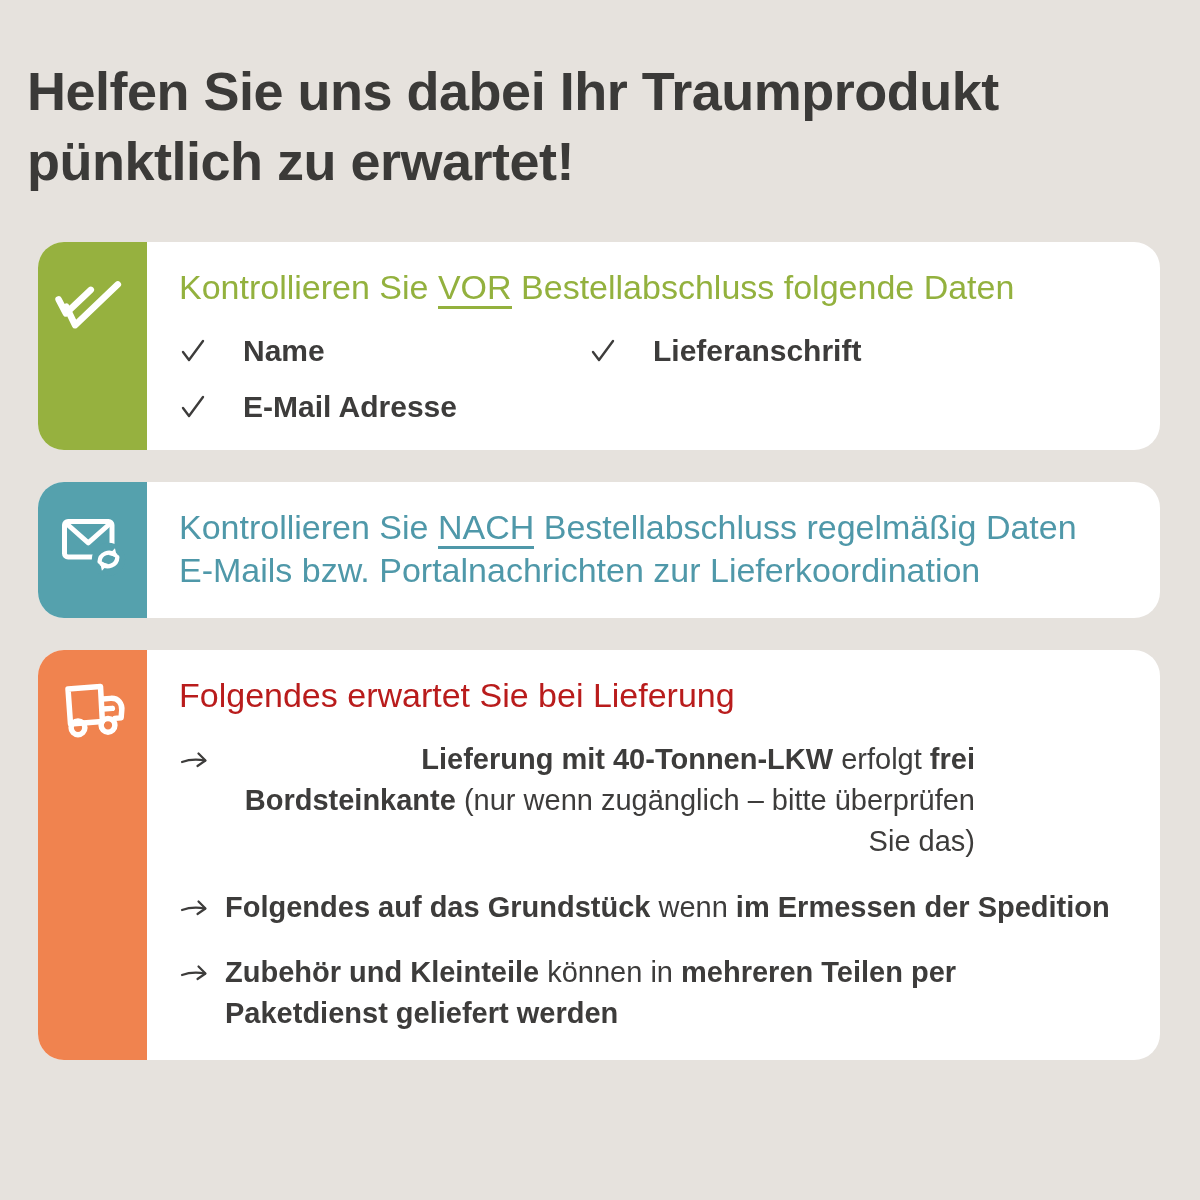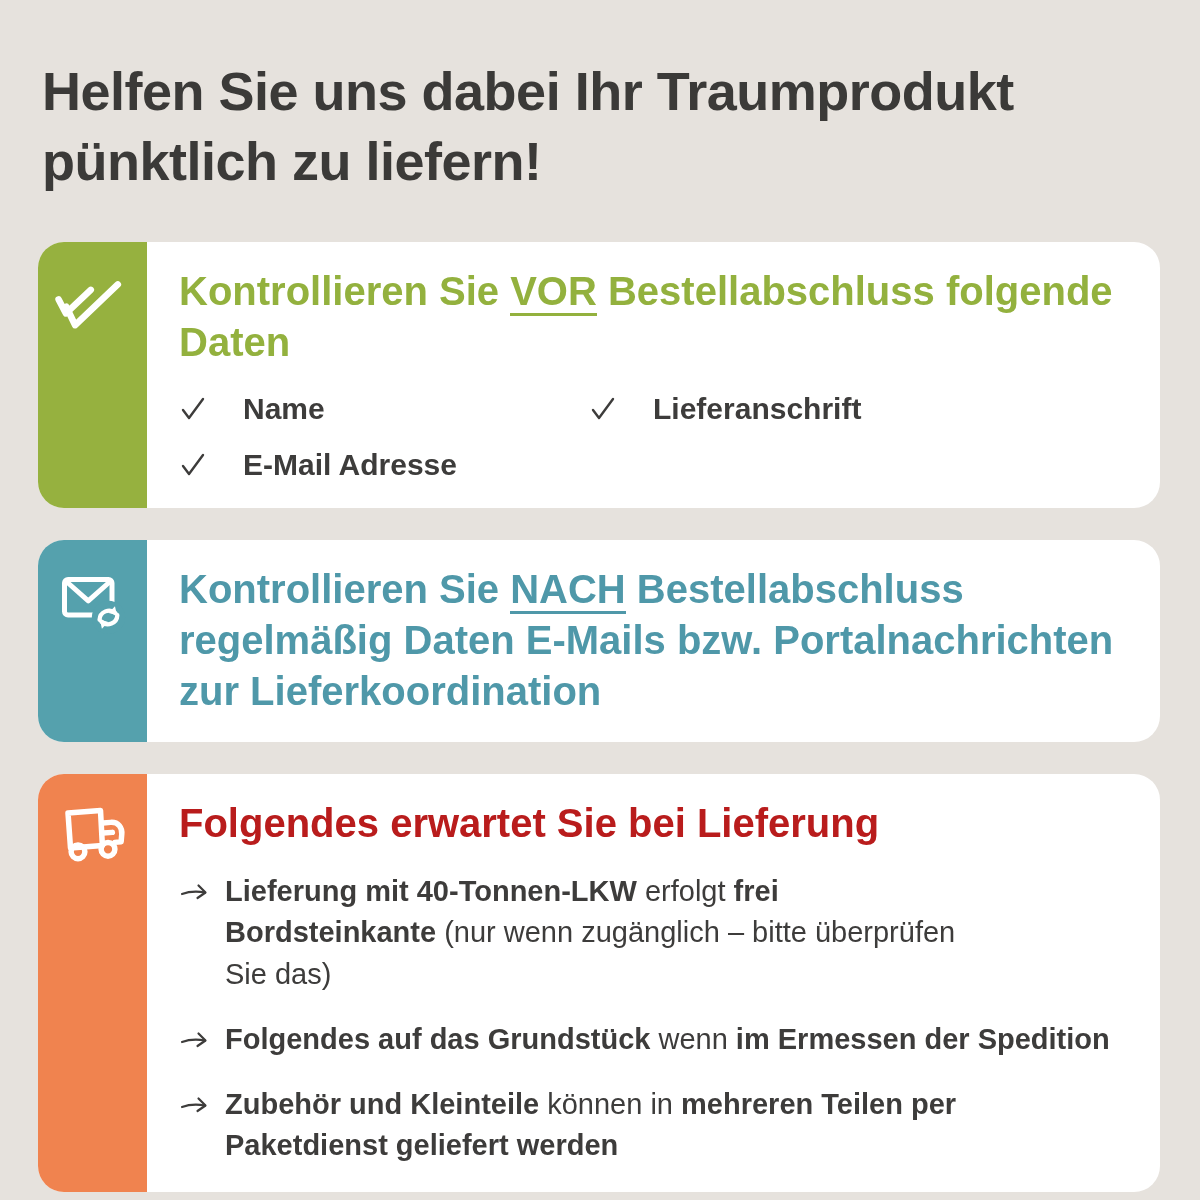--- a/index.html
+++ b/index.html
@@ -8,21 +8,21 @@
   }
   body {
     width: 1200px;
     height: 1200px;
     overflow: hidden;
     background: #e6e2dd;
     font-family: "Liberation Sans", sans-serif;
     color: #3d3c3b;
   }
   .heading {
-    padding: 56px 42px 0 42px;
+    padding: 56px 42px 0 27px;
     font-size: 54px;
     line-height: 1.3;
     font-weight: 700;
     color: #3b3a38;
     letter-spacing: -0.5px;
   }
   .cards {
     margin: 46px 40px 0 38px;
     display: flex;
     flex-direction: column;
@@ -44,22 +44,22 @@
   }
   .strip--green  { background: #96b13f; }
   .strip--teal   { background: #55a1ad; }
   .strip--orange { background: #f0834f; }
   .card-body {
     flex: 1;
     padding: 24px 40px 26px 32px;
   }
   .card-title {
     margin: 0;
-    font-size: 40px;
-    font-weight: 700;
+    font-size: 34px;
+    font-weight: 400;
     line-height: 1.27;
   }
   .card--before   .card-title { color: #93b13e; max-width: 965px; }
   .card--after    .card-title { color: #4f98a9; max-width: 940px; }
   .card--delivery .card-title { color: #b91c1c; }
   .underline-word {
     display: inline-block;
     line-height: 1;
     padding-bottom: 2px;
     border-bottom: 3px solid currentColor;
@@ -92,30 +92,30 @@
     font-size: 29px;
     line-height: 1.42;
     color: #3d3c3b;
   }
   .bullet .arrow {
     flex: 0 0 30px;
     padding-top: 7px;
   }
   .bullet-text { display: block; }
   .bullet-text b { font-weight: 700; }
-  .bullet:nth-child(1) .bullet-text { max-width: 750px; }
+  .bullet:nth-child(1) .bullet-text { max-width: 750px; text-align: right; }
   .bullet:nth-child(2) .bullet-text { max-width: 900px; }
   .bullet:nth-child(3) .bullet-text { max-width: 900px; }
 </style>
 </head>
 <body>
 
 <header class="heading">
   <div>Helfen Sie uns dabei Ihr Traumprodukt</div>
-  <div>pünktlich zu liefern!</div>
+  <div>pünktlich zu erwartet!</div>
 </header>
 
 <main class="cards">
 
   <section class="card card--before">
     <div class="strip strip--green">
       <svg viewBox="0 0 64 64" width="84" height="84" aria-hidden="true">
         <g fill="none" stroke="#ffffff" stroke-width="5" stroke-linecap="round" stroke-linejoin="round" transform="rotate(14 32 32)">
           <polyline points="12,36 22,48 46,10"></polyline>
           <polyline points="5,32 13,41 27,19"></polyline>

